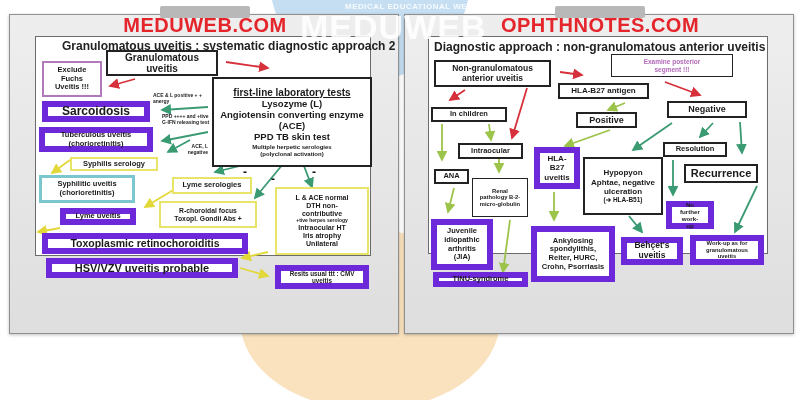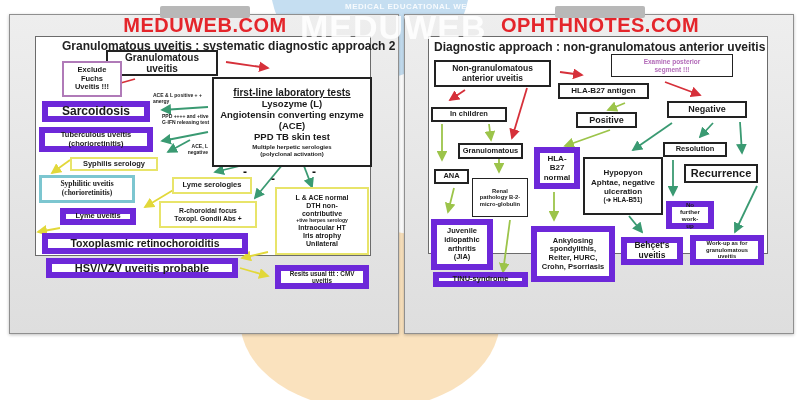--- a/index.html
+++ b/index.html
@@ -17,21 +17,21 @@
   .tab { position: absolute; background: #b8b8b8; border-radius: 2px; }
 
   .inner { position: absolute; background: #ffffff; border: 1px solid #6b6b6b; }
   .inner-title { position: absolute; font-size: 12px; color: #222; font-weight: bold; white-space: nowrap; }
 
   .box { position: absolute; display: flex; align-items: center; justify-content: center; text-align: center; font-weight: bold; color: #1a1a1a; line-height: 1.15; background: #fff; }
   .b-black { border: 2px solid #222; }
   .b-teal { border: 6px solid #6d28d9; }
   .b-teal-thick { border: 3px solid #7cc6d0; }
   .b-yellow { border: 2px solid #e8e46a; }
-  .b-purple { border: 2px solid #b07ab8; margin-left: 20px; }
+  .b-purple { border: 2px solid #b07ab8; }
   .b-thin { border: 1.5px solid #222; }
 
   .note { position: absolute; font-size: 5px; color: #222; font-weight: bold; line-height: 1.2; }
   .minus { position: absolute; font-weight: bold; font-size: 12px; color: #111; }
 
   svg.arrows { position: absolute; left: 0; top: 0; width: 800px; height: 400px; pointer-events: none; }
 </style>
 </head>
 <body>
 
@@ -143,21 +143,21 @@
   <div style="font-size:9.5px;">Lysozyme (L)</div>
   <div style="font-size:9.5px;">Angiotensin converting enzyme (ACE)</div>
   <div style="font-size:9.5px;">PPD TB skin test</div>
   <div style="font-size:6px;margin-top:1px;">Multiple herpetic serologies</div>
   <div style="font-size:6px;">(polyclonal activation)</div>
 </div>
 
 <div class="box b-teal" style="left:42px;top:101px;width:108px;height:21px;font-size:12px;">Sarcoidosis</div>
 <div class="box b-teal" style="left:39px;top:127px;width:114px;height:25px;font-size:7.5px;padding:0 14px;">Tuberculous uveitis (chorioretinitis)</div>
 <div class="box b-yellow" style="left:70px;top:157px;width:88px;height:14px;font-size:7.5px;">Syphilis serology</div>
-<div class="box b-teal-thick" style="left:39px;top:175px;width:96px;height:28px;font-size:7.5px;padding:0 10px;font-family:Liberation Serif, serif;">Syphilitic uveitis (chorioretinitis)</div>
+<div class="box b-teal-thick" style="left:39px;top:175px;width:96px;height:28px;font-size:7.5px;padding:0 10px;">Syphilitic uveitis (chorioretinitis)</div>
 <div class="box b-yellow" style="left:172px;top:177px;width:80px;height:17px;font-size:7.5px;">Lyme serologies</div>
 <div class="box b-teal" style="left:60px;top:208px;width:76px;height:17px;font-size:7.5px;">Lyme uveitis</div>
 <div class="box b-yellow" style="left:159px;top:201px;width:98px;height:27px;font-size:6.8px;padding:0 10px;">R-choroidal focus Toxopl. Gondii Abs +</div>
 <div class="box b-teal" style="left:42px;top:233px;width:206px;height:21px;font-size:10.5px;">Toxoplasmic retinochoroiditis</div>
 <div class="box b-teal" style="left:46px;top:258px;width:192px;height:20px;font-size:11px;">HSV/VZV uveitis probable</div>
 
 <div class="box b-yellow" style="left:275px;top:187px;width:94px;height:68px;flex-direction:column;">
   <div style="font-size:7px;">L &amp; ACE normal</div>
   <div style="font-size:7px;padding:0 10px;">DTH non-contributive</div>
   <div style="font-size:5px;">+tive herpes serology</div>
@@ -174,22 +174,22 @@
 <div class="minus" style="left:243px;top:165px;">-</div>
 <div class="minus" style="left:271px;top:172px;">-</div>
 <div class="minus" style="left:312px;top:165px;">-</div>
 
 <div class="box b-black" style="left:434px;top:60px;width:117px;height:27px;font-size:8.5px;padding:0 14px;">Non-granulomatous anterior uveitis</div>
 <div class="box b-thin" style="left:611px;top:54px;width:122px;height:23px;font-size:6.5px;color:#b26ab8;padding:0 22px;">Examine posterior segment !!!</div>
 <div class="box b-black" style="left:558px;top:83px;width:91px;height:16px;font-size:8px;">HLA-B27 antigen</div>
 <div class="box b-black" style="left:667px;top:101px;width:80px;height:17px;font-size:9px;">Negative</div>
 <div class="box b-black" style="left:431px;top:107px;width:76px;height:15px;font-size:7.5px;">In children</div>
 <div class="box b-black" style="left:576px;top:112px;width:61px;height:16px;font-size:9px;">Positive</div>
-<div class="box b-black" style="left:458px;top:143px;width:65px;height:16px;font-size:7.5px;">Granulomatous</div>
-<div class="box b-teal" style="left:534px;top:147px;width:46px;height:42px;font-size:8px;padding:0 6px;">HLA-B27 normal</div>
+<div class="box b-black" style="left:458px;top:143px;width:65px;height:16px;font-size:7.5px;">Intraocular</div>
+<div class="box b-teal" style="left:534px;top:147px;width:46px;height:42px;font-size:8px;padding:0 6px;">HLA-B27 uveitis</div>
 <div class="box b-black" style="left:583px;top:157px;width:80px;height:58px;flex-direction:column;font-size:8px;">
   <div style="padding:0 4px;">Hypopyon Aphtae, negative ulceration</div>
   <div style="font-size:6.5px;">(➔ HLA-B51)</div>
 </div>
 <div class="box b-black" style="left:663px;top:142px;width:64px;height:15px;font-size:7.5px;">Resolution</div>
 <div class="box b-black" style="left:684px;top:164px;width:74px;height:19px;font-size:11px;">Recurrence</div>
 <div class="box b-black" style="left:434px;top:169px;width:35px;height:15px;font-size:7.5px;">ANA</div>
 <div class="box b-thin" style="left:472px;top:178px;width:56px;height:39px;font-size:5.8px;padding:0 6px;">Renal pathology B-2-micro-globulin</div>
 <div class="box b-teal" style="left:666px;top:201px;width:48px;height:28px;font-size:6.2px;padding:0 6px;">No further work-up</div>
 <div class="box b-teal" style="left:431px;top:219px;width:62px;height:51px;font-size:7.5px;padding:0 4px;">Juvenile idiopathic arthritis (JIA)</div>

